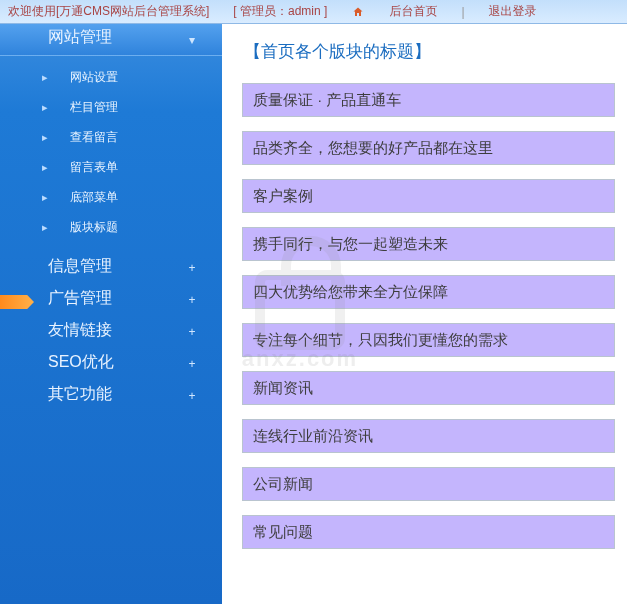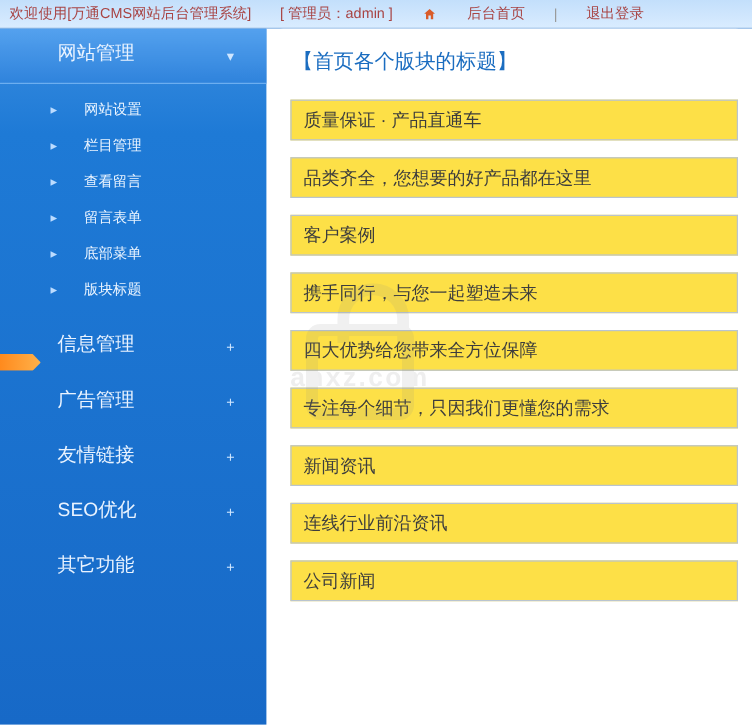--- a/index.html
+++ b/index.html
@@ -37,21 +37,21 @@
       height: calc(100% - 24px);
     }
     .sidebar {
       width: 222px;
       background: linear-gradient(180deg, #3a8de0 0%, #1e7ad6 15%, #1769c7 100%);
       color: #fff;
       position: relative;
       flex-shrink: 0;
     }
     .menu-header {
-      height: 46px;
+      height: 32px;
       display: flex;
       align-items: center;
       padding: 0 22px 4px 48px;
       font-size: 16px;
       color: #e9f3ff;
       cursor: pointer;
       position: relative;
     }
     .menu-header:first-of-type {
       background: linear-gradient(180deg, #54a1ee 0%, #2f83dc 100%);
@@ -111,21 +111,21 @@
       padding-left: 2px;
     }
     .field-group {
       display: flex;
       flex-direction: column;
       gap: 14px;
     }
     .field {
       height: 34px;
       border: 1px solid #b9c4cf;
-      background: #fde047;
+      background: #c4b5fd;
       color: #3d3d3d;
       font-size: 15px;
       padding: 12px 10px;
       display: flex;
       align-items: center;
       width: 100%;
       text-align: center;
     }
     
     .watermark {
@@ -134,20 +134,21 @@
       top: 250px;
       width: 200px;
       height: 140px;
       opacity: 0.12;
       pointer-events: none;
       z-index: 10;
       display: flex;
       flex-direction: column;
       align-items: center;
       color: #555;
+      gap: 44px;
     }
     .watermark .lock {
       width: 90px; height: 80px;
       border: 10px solid #888;
       border-radius: 12px;
       position: relative;
       margin-top: 20px;
     }
     .watermark .lock::before {
       content: "";
@@ -228,20 +229,21 @@
     <div class="field-group">
       <div class="field">质量保证 · 产品直通车</div>
       <div class="field">品类齐全，您想要的好产品都在这里</div>
       <div class="field">客户案例</div>
       <div class="field">携手同行，与您一起塑造未来</div>
       <div class="field">四大优势给您带来全方位保障</div>
       <div class="field">专注每个细节，只因我们更懂您的需求</div>
       <div class="field">新闻资讯</div>
       <div class="field">连线行业前沿资讯</div>
       <div class="field">公司新闻</div>
+      <div class="field">常见问题</div>
     </div>
   </div>
 </div>
 
 <div class="watermark">
   <div class="lock"></div>
   <div class="txt">anxz.com</div>
 </div>
 
 </body></html>

